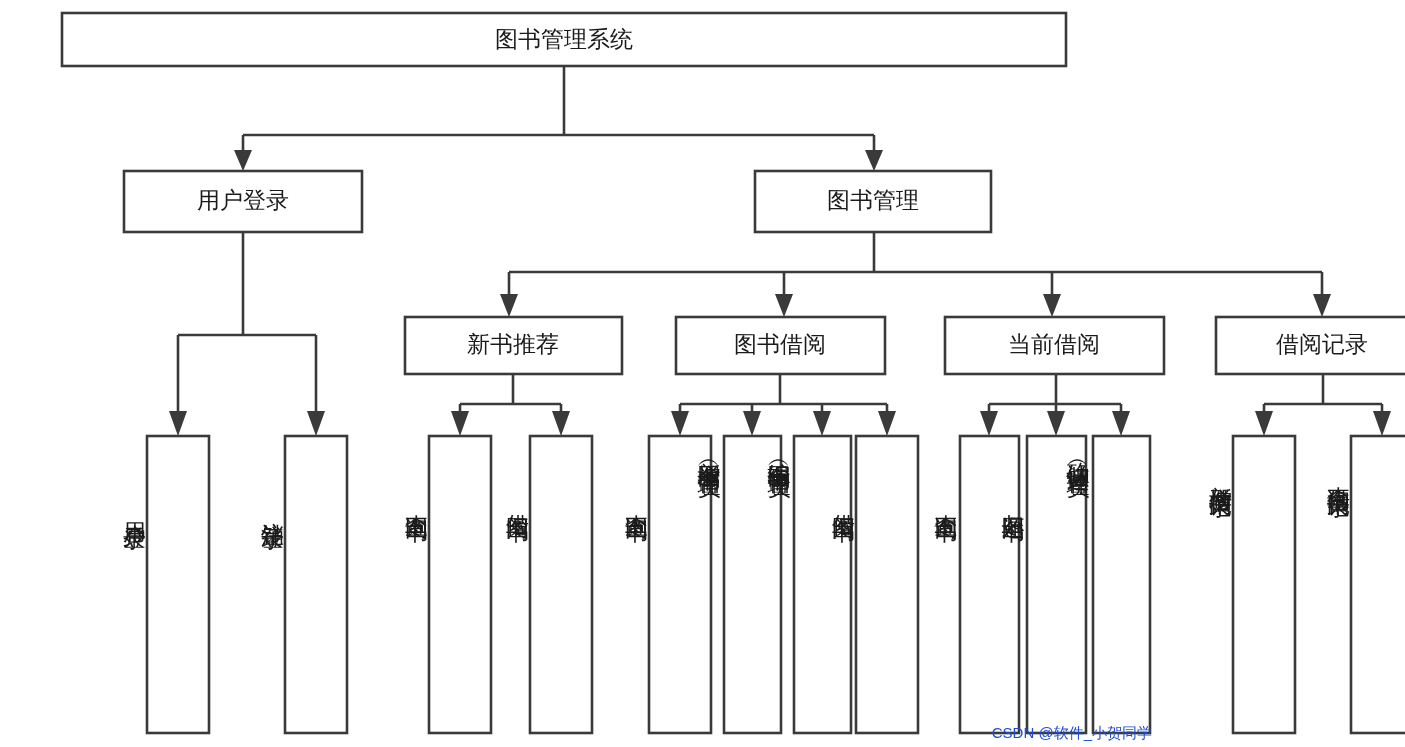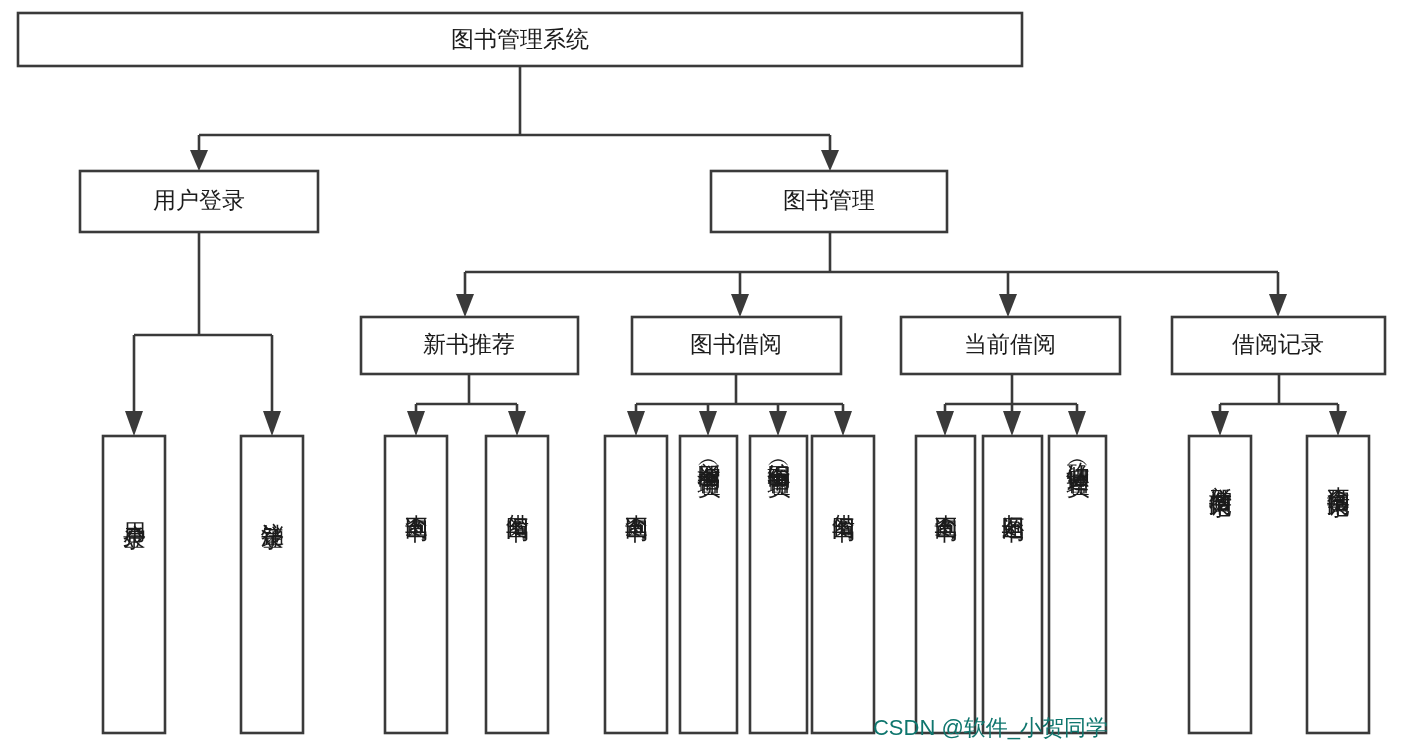--- a/index.html
+++ b/index.html
@@ -13,20 +13,21 @@
     font-family: "Liberation Sans", sans-serif;
     overflow: hidden;
     position: relative;
   }
   #diagram-root {
     position: absolute;
     top: 0;
     left: 0;
     width: 1116px;
     height: 747px;
+    padding-left: 44px;
   }
   svg.diagram-canvas {
     display: block;
     width: 1405px;
     height: 747px;
   }
   .node-box {
     fill: #ffffff;
     stroke: #3a3a3a;
     stroke-width: 2.6;
@@ -63,22 +64,22 @@
     line-height: 1.12;
     color: #1b1b1b;
     letter-spacing: 2px;
     white-space: nowrap;
   }
   .watermark {
     position: absolute;
     right: 8px;
     bottom: 4px;
     font-family: "Liberation Sans", sans-serif;
-    font-size: 22px;
-    color: #0f766e;
+    font-size: 15px;
+    color: #1d4ed8;
     white-space: nowrap;
     user-select: none;
   }
 </style>
 </head>
 <body>
 
 <div id="diagram-root">
 
   <svg class="diagram-canvas" viewBox="0 0 1405 747">

